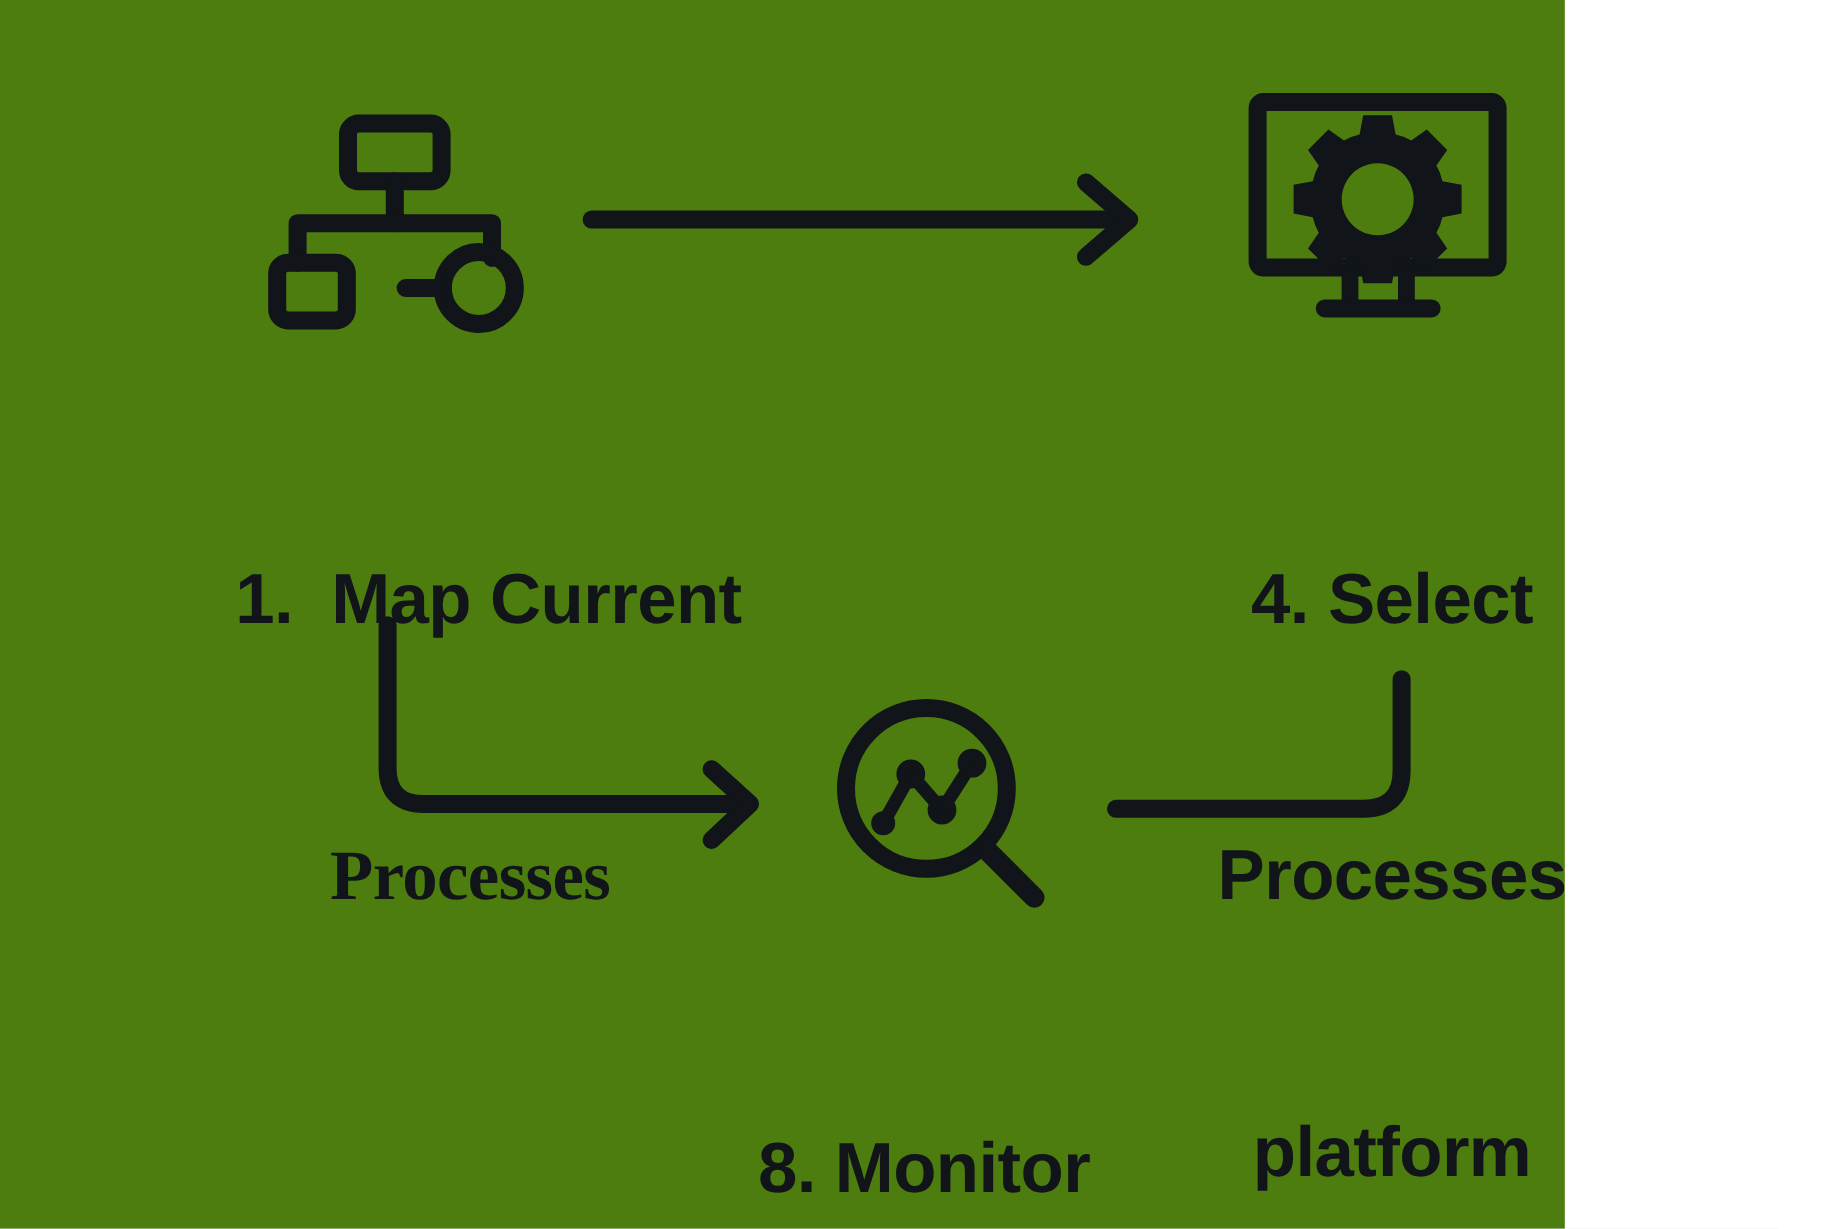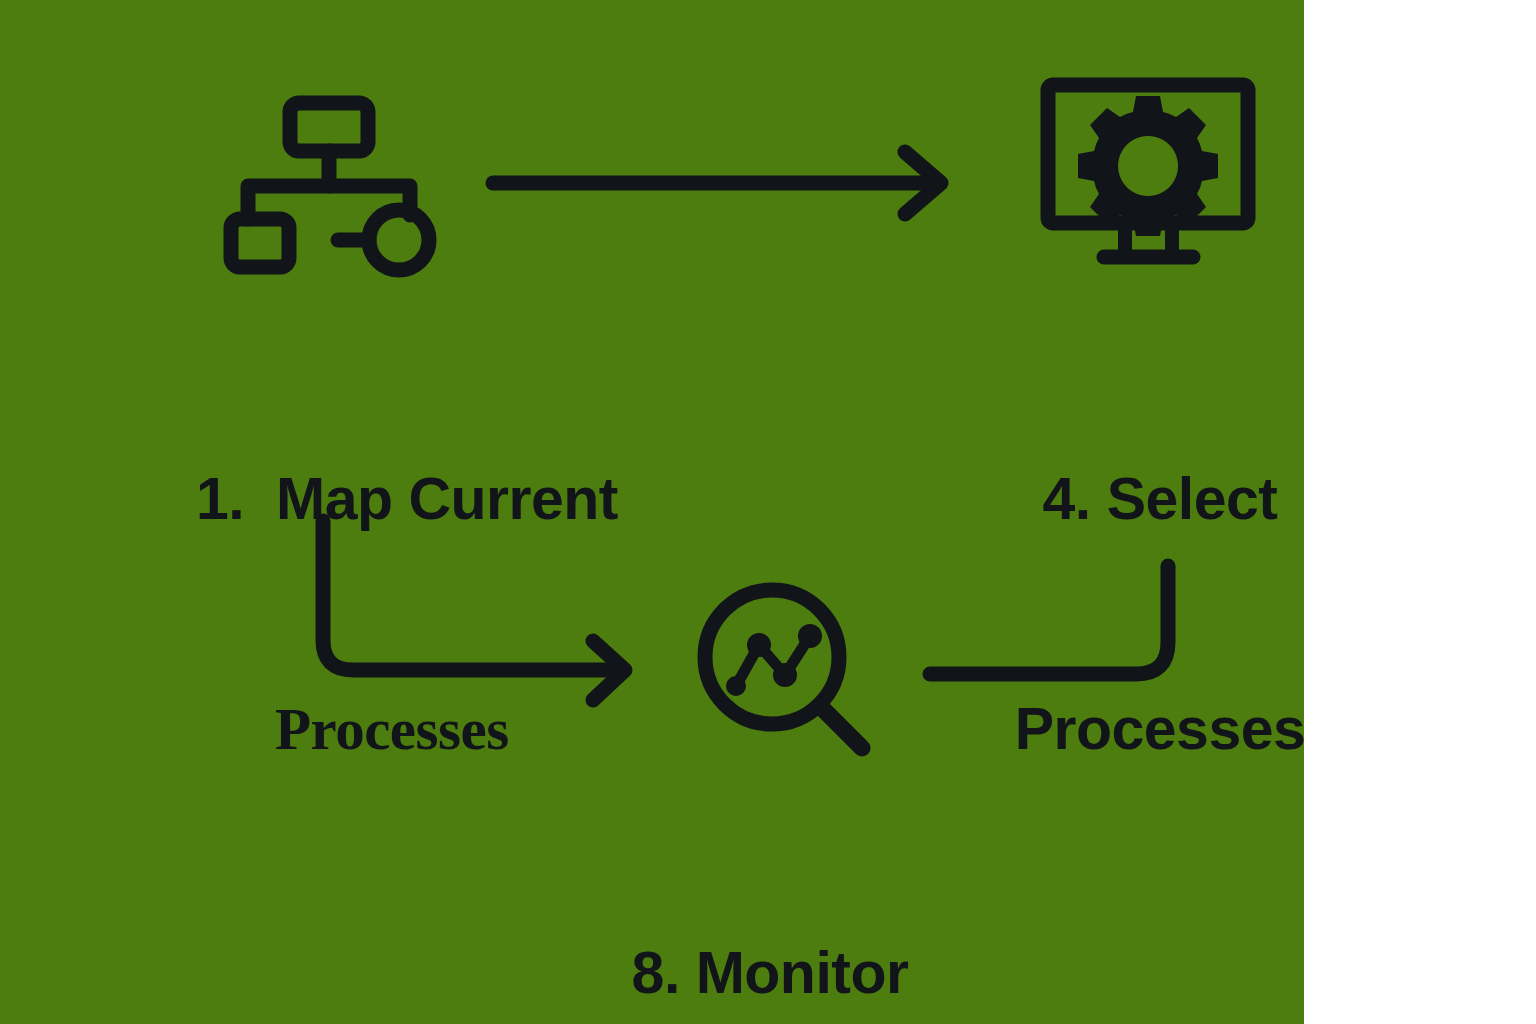--- a/index.html
+++ b/index.html
@@ -156,20 +156,21 @@
   </svg>
 
   <div class="step-label" id="label-step-1">
     <span class="lbl-line line-1">1.  Map Current</span>
     <span class="lbl-line line-2">Processes</span>
   </div>
 
   <div class="step-label" id="label-step-2">
     <span class="lbl-line">4. Select</span>
     <span class="lbl-line">Processes</span>
+    <span class="lbl-line">platform</span>
   </div>
 
   <div class="step-label" id="label-step-3">
     <span class="lbl-line">8. Monitor</span>
     
   </div>
 
 </div>
 
 </body></html>

